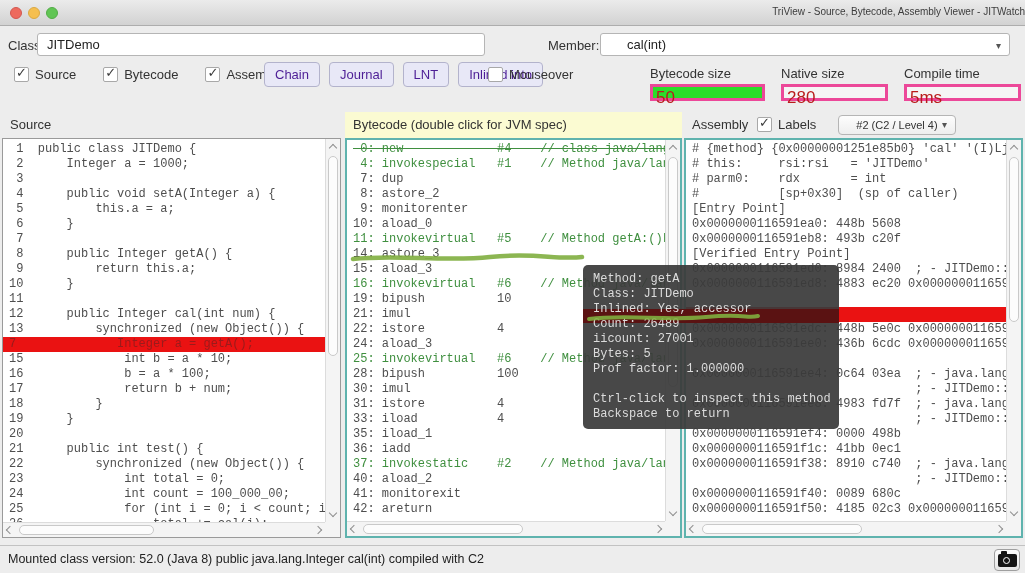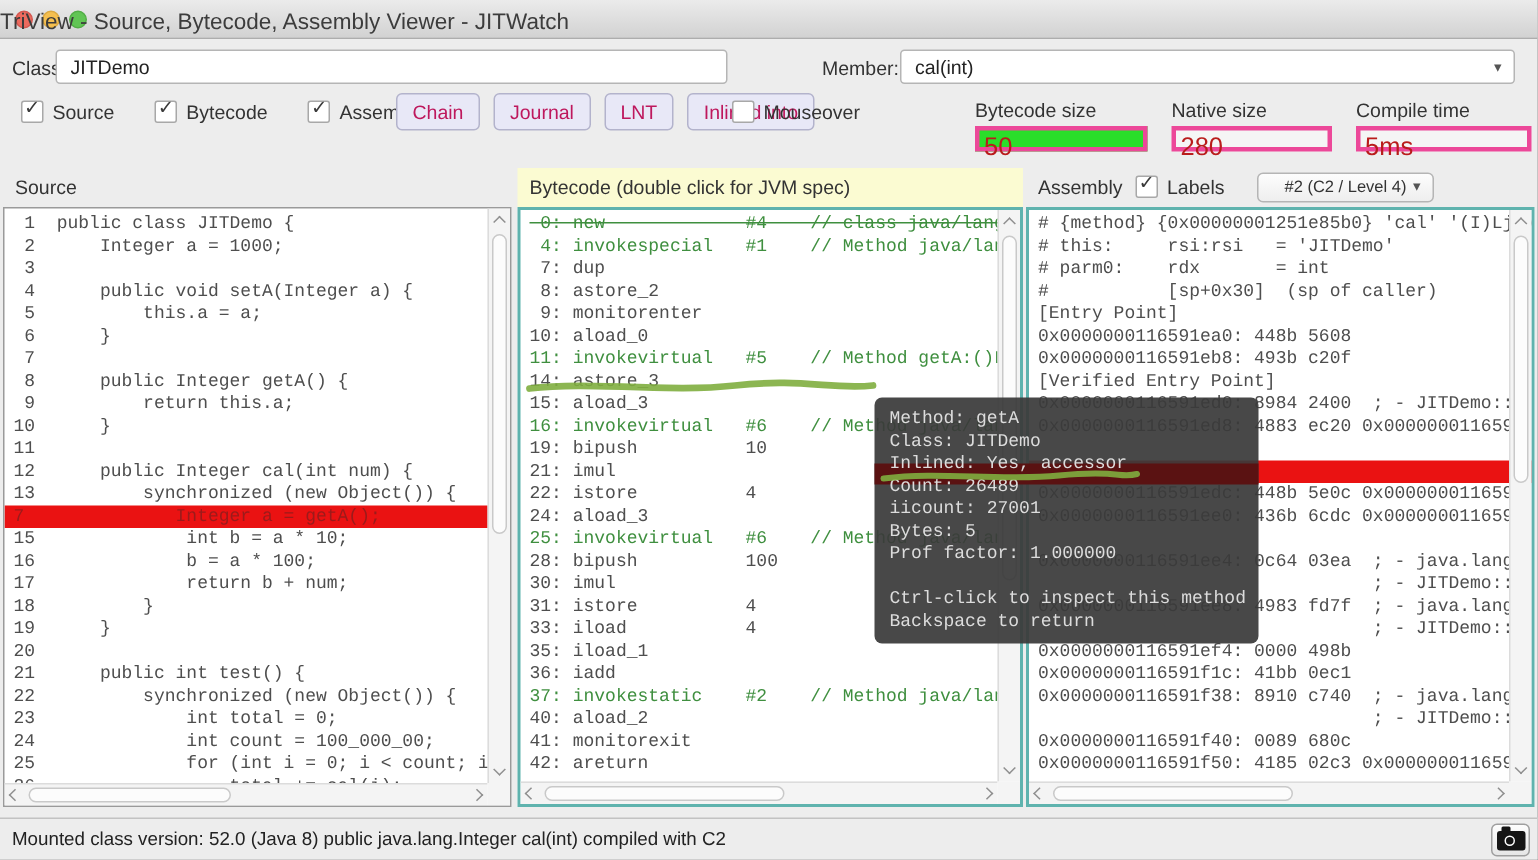--- a/index.html
+++ b/index.html
@@ -6,45 +6,45 @@
     --accent-teal:#5fb3ae; --highlight-red:#ea1212; --bytecode-green:#3f8f3f;
     --annotation-green:#7fae3f; --header-yellow:#fbfbd2; --bytecode-size-bg:#2ade2a;
   }
   *{box-sizing:border-box;margin:0;padding:0}
   html,body{width:1025px;height:573px;overflow:hidden}
   body{font-family:"Liberation Sans",sans-serif;background:#ededed;position:relative;outline:1px solid #9a9a9a}
 
   
   .titlebar{position:absolute;left:0;top:0;width:1025px;height:26px;
     background:linear-gradient(#ebebeb,#d2d2d2);border-bottom:1px solid #adadad}
-  .titlebar .title{position:absolute;left:0;right:0;top:6px;text-align:left;font-size:15px;color:#3c3c3c}
+  .titlebar .title{position:absolute;left:0;right:0;top:6px;text-align:right;font-size:10px;color:#3c3c3c}
   .tl{position:absolute;top:7px;width:12px;height:12px;border-radius:50%}
   .tl.red{left:10px;background:#ed6a5e;border:1px solid #d35750}
   .tl.yellow{left:28px;background:#f5bf4f;border:1px solid #dba942}
   .tl.green{left:46px;background:#61c554;border:1px solid #52ad46}
 
   
   .lab{font-size:13px;color:#333}
   #class-label{position:absolute;left:8px;top:38px}
   #class-input{position:absolute;left:37px;top:33px;width:448px;height:23px;border:1px solid #b5b5b5;
     border-radius:3px;background:#fff;font:13px "Liberation Sans",sans-serif;color:#222;padding-left:9px}
   #member-label{position:absolute;left:548px;top:38px}
   .select{position:absolute;left:600px;top:33px;width:410px;height:23px;border:1px solid #b5b5b5;border-radius:3px;
-    background:#fff;font-size:13px;color:#222;line-height:21px;padding-left:9px}
+    background:#fff;font-size:13px;color:#222;line-height:21px;padding-left:26px}
   .caret{position:absolute;right:8px;top:1px;font-family:"DejaVu Sans",sans-serif;font-size:10px;color:#555}
 
   
   #view-checkboxes{position:absolute;left:14px;top:67px;display:flex}
   #view-checkboxes .cb{margin-right:27px}
   .cb{display:flex;align-items:center;cursor:default}
   .cbbox{width:15px;height:15px;background:#fff;border:1px solid #a8a8a8;border-radius:2px;position:relative;flex:none}
   .tick{position:absolute;left:1px;top:-3px;font-family:"DejaVu Sans",sans-serif;font-size:13px;color:#3a3a3a;font-weight:bold}
   .cblab{font-size:13px;color:#333;margin-left:6px}
   #toolbar-buttons{position:absolute;left:264px;top:62px;display:flex;gap:9px}
-  .tbtn{background:#e8e8f7;border:1px solid #b3b3cc;border-radius:4px;font-size:13px;color:#be185d;
+  .tbtn{background:#e8e8f7;border:1px solid #b3b3cc;border-radius:4px;font-size:13px;color:#4c1d95;
     padding:4px 10px;height:25px;line-height:16px}
   #mouseover-holder{position:absolute;left:488px;top:67px}
   #stats{position:absolute;left:650px;top:66px;display:flex;gap:16px}
   .stat-label{font-size:13px;color:#333;margin-bottom:3px}
   .stat-field{height:17px;border:3px solid #ec4899;background:#f5f5f5;font-size:17px;color:#b91c1c;padding:1px 0 0 3px}
   .stat:nth-child(1) .stat-field{width:115px;background:var(--bytecode-size-bg)}
   .stat:nth-child(2) .stat-field{width:107px}
   .stat:nth-child(3) .stat-field{width:117px}
 
   

